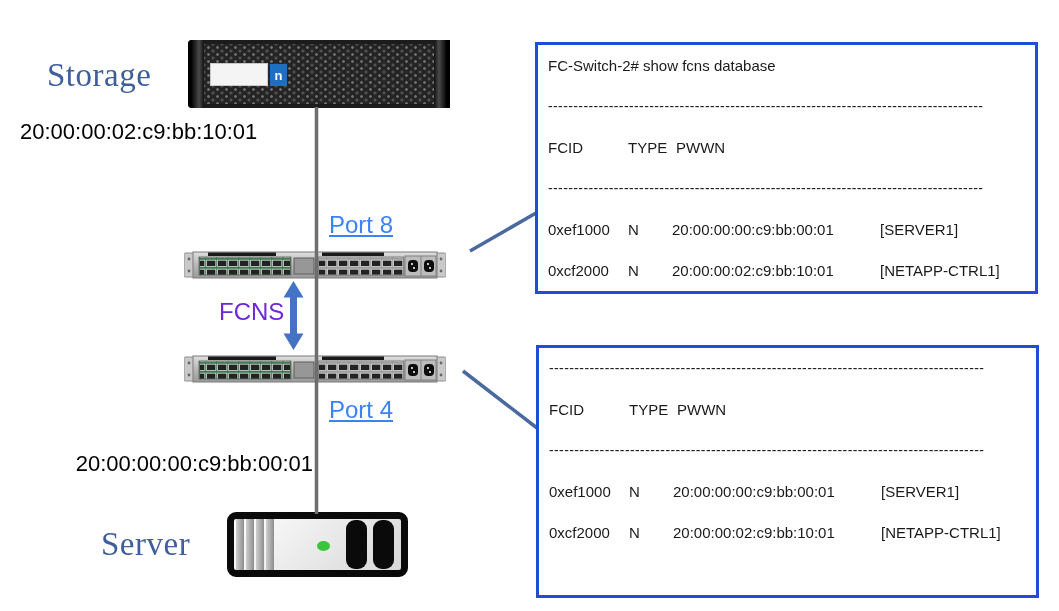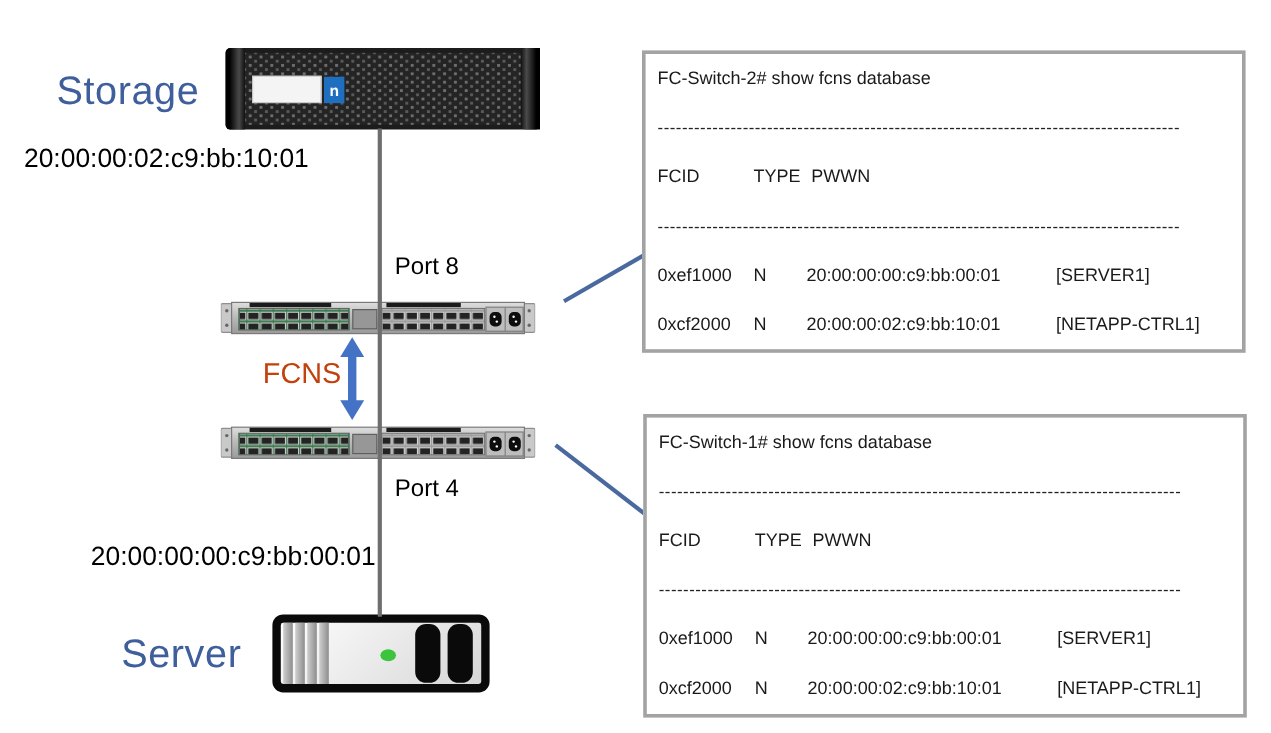--- a/index.html
+++ b/index.html
@@ -2,28 +2,28 @@
 <html><head>
 <meta charset="utf-8">
 <style>
   html,body{margin:0;padding:0;background:#ffffff;}
   .canvas{
     position:relative;width:1059px;height:611px;background:#ffffff;
     font-family:"Liberation Sans", sans-serif;color:#111;overflow:hidden;
   }
   
   .bigname{
-    position:absolute;font-size:33px;font-weight:400;color:#3F5E9C;letter-spacing:0.5px;
+    position:absolute;font-size:33px;font-weight:400;color:#3F5E9C;letter-spacing:0.5px;font-family:Liberation Serif, serif;
   }
   .wwpnblock{position:absolute;font-size:22px;color:#000;line-height:31px;white-space:nowrap;}
-  .portlabel{position:absolute;font-size:20px;color:#000000;white-space:nowrap;}
-  .fcnslabel{position:absolute;font-size:24px;color:#c2410c;white-space:nowrap;}
+  .portlabel{position:absolute;font-size:24px;color:#3b82f6;white-space:nowrap;text-decoration:underline;}
+  .fcnslabel{position:absolute;font-size:24px;color:#6d28d9;white-space:nowrap;}
   
   .console{
-    position:absolute;width:497px;border:3px solid #a3a3a3;background:#fff;
+    position:absolute;width:497px;border:3px solid #1d4ed8;background:#fff;
     font-size:15px;color:#1a1a1a;box-sizing:content-box;
   }
   .console-sw2{left:535px;top:42px;height:246px;}
   .console-sw1{left:536px;top:345px;height:247px;}
   .cline{height:41px;line-height:41px;padding:0 10px;white-space:nowrap;overflow:hidden;}
   .sep{font-size:14px;letter-spacing:0.4px;color:#222;}
   .chead,.crow{display:grid;grid-template-columns:80px 44px 208px auto;}
   .chead{grid-template-columns:80px 48px 208px auto;}
   
   .storage{
@@ -164,21 +164,20 @@
     </div>
     <div class="cline crow">
       <span>0xcf2000</span>
       <span>N</span>
       <span>20:00:00:02:c9:bb:10:01</span>
       <span>[NETAPP-CTRL1]</span>
     </div>
   </div>
 
   <div class="console console-sw1 txtlayer">
-    <div class="cline">FC-Switch-1# show fcns database</div>
     <div class="cline sep">--------------------------------------------------------------------------------------</div>
     <div class="cline chead">
       <span>FCID</span>
       <span>TYPE</span>
       <span>PWWN</span>
     </div>
     <div class="cline sep">--------------------------------------------------------------------------------------</div>
     <div class="cline crow">
       <span>0xef1000</span>
       <span>N</span>

